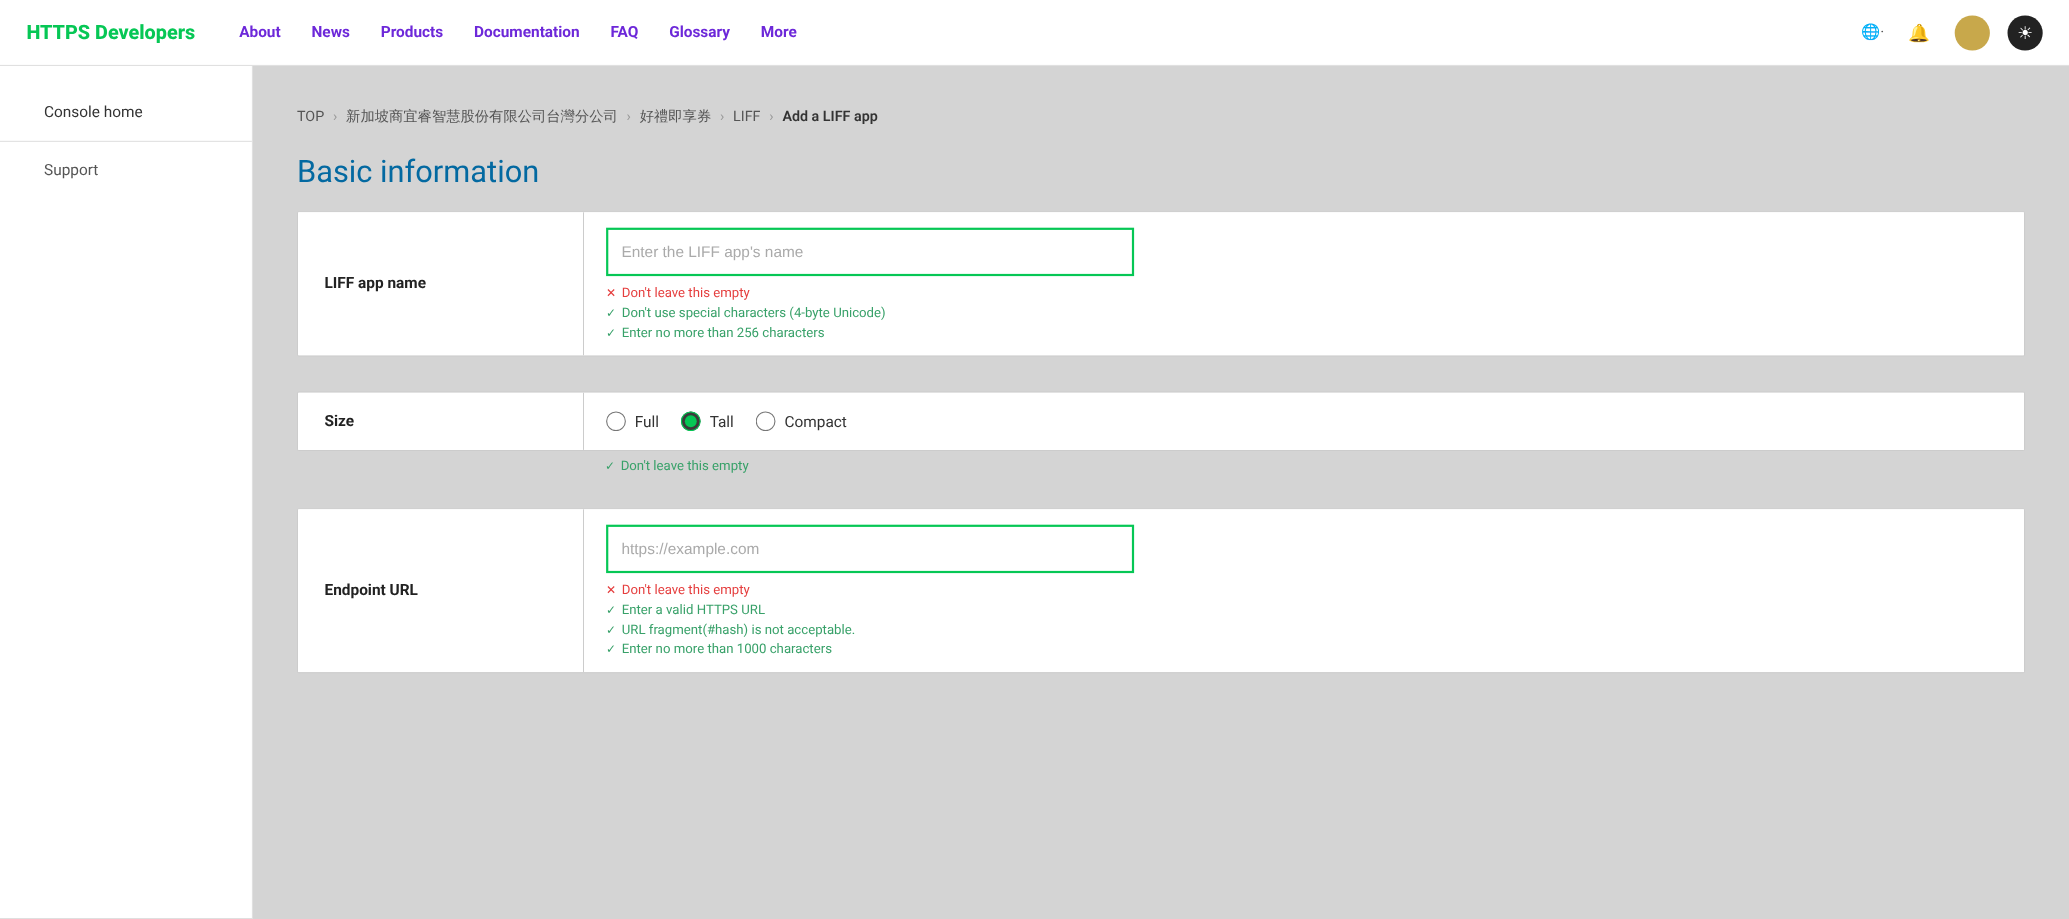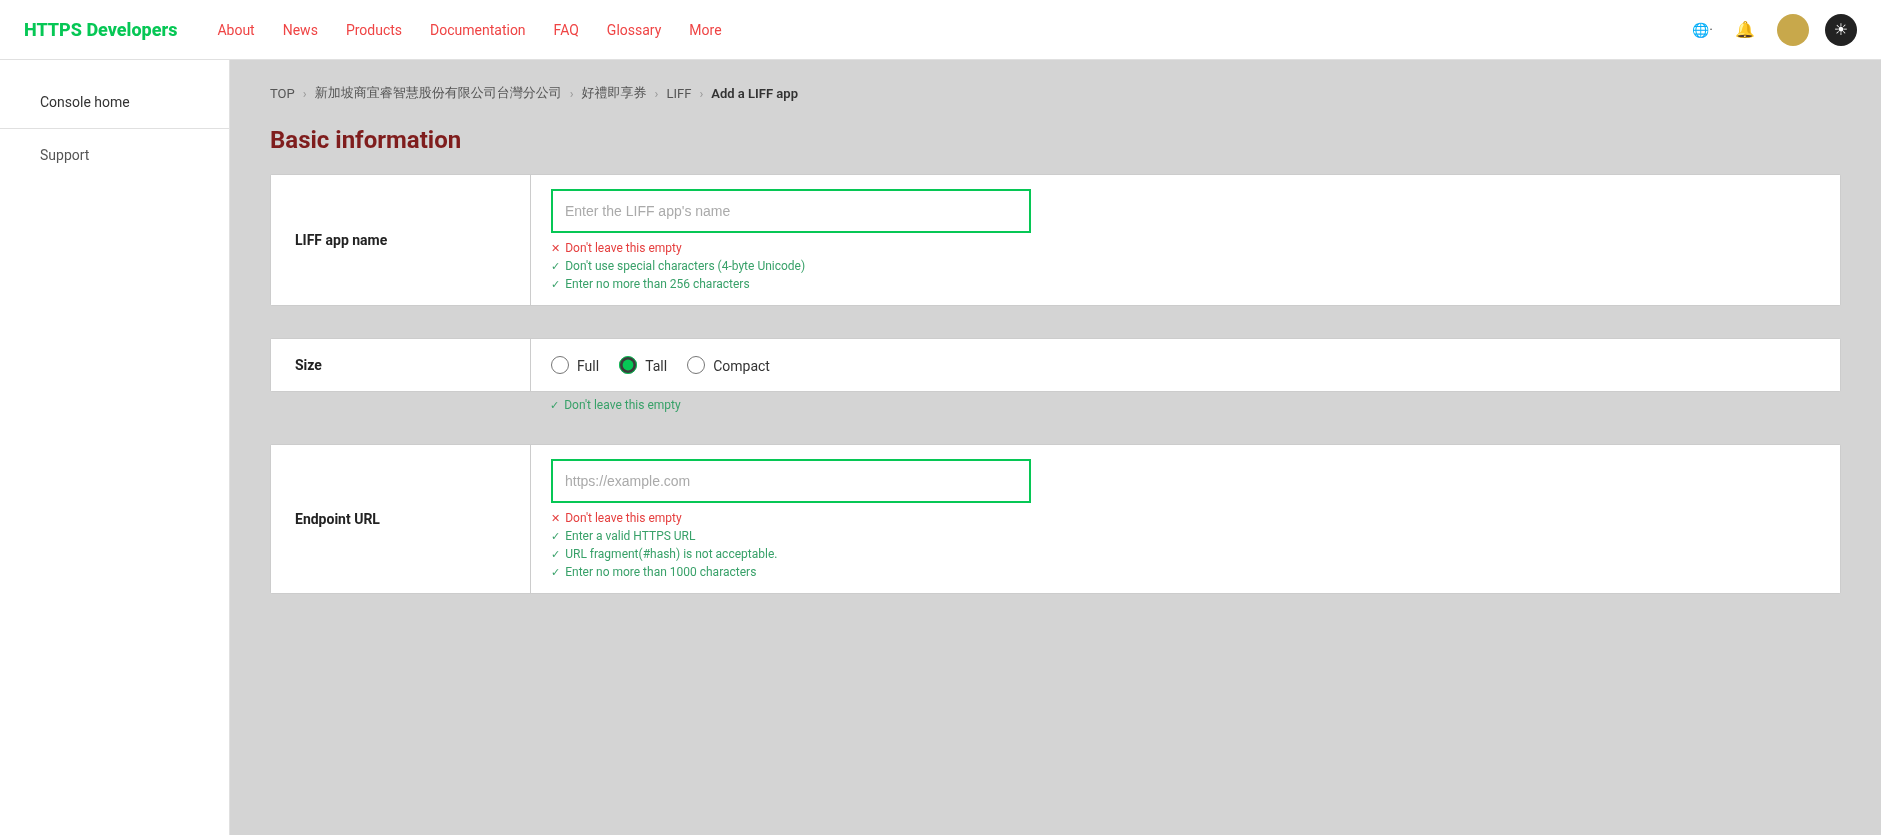--- a/index.html
+++ b/index.html
@@ -23,24 +23,24 @@
       color: #06c755;
       margin-right: 40px;
       white-space: nowrap;
     }
     .nav-links {
       display: flex;
       gap: 28px;
       flex: 1;
     }
     .nav-link {
-      color: #ef4444;
+      color: #6d28d9;
       text-decoration: none;
       font-size: 14px;
-      font-weight: 400;
+      font-weight: 700;
       cursor: pointer;
     }
     .nav-right {
       display: flex;
       align-items: center;
       gap: 16px;
     }
     .nav-icon-btn {
       width: 32px; height: 32px;
       border-radius: 50%;
@@ -99,40 +99,41 @@
       border-top: 1px solid #e0e0e0;
       margin: 8px 0;
     }
     .sidebar-item.support { color: #555; }
 
     
     .main-content {
       flex: 1;
       background: #d4d4d4;
       padding: 24px 40px;
+      margin-top: 13px;
     }
 
     
     .breadcrumb {
       display: flex;
       align-items: center;
       gap: 8px;
       font-size: 13px;
       color: #555;
       margin-bottom: 24px;
     }
     .breadcrumb-sep { color: #999; }
     .breadcrumb-link { color: #555; cursor: pointer; }
     .breadcrumb-current { color: #333; font-weight: 600; }
 
     
     .section-title {
-      font-size: 24px;
-      font-weight: 700;
-      color: #7f1d1d;
+      font-size: 28px;
+      font-weight: 400;
+      color: #0369a1;
       margin-bottom: 20px;
     }
 
     
     .form-input {
       width: 480px;
       max-width: 100%;
       height: 44px;
       border: 2px solid #06c755;
       border-radius: 0;

